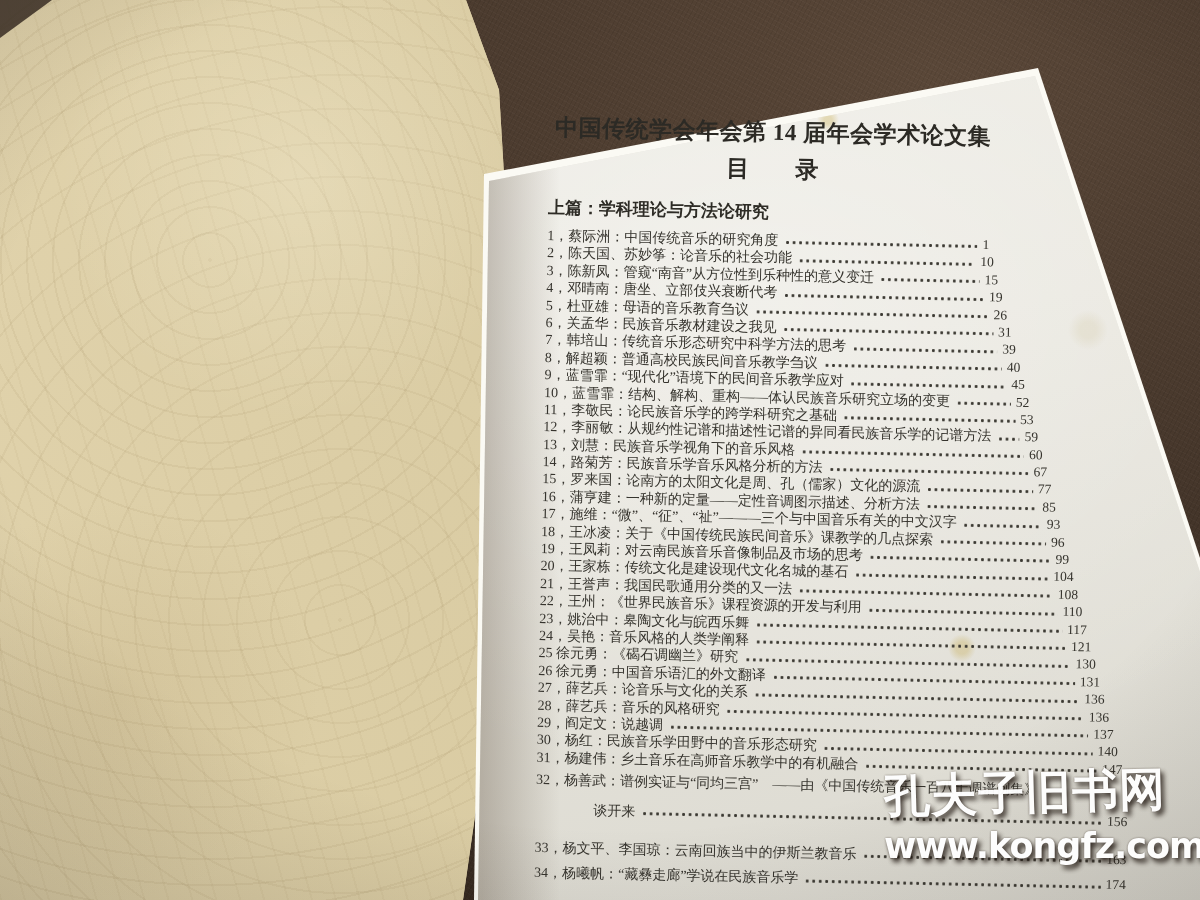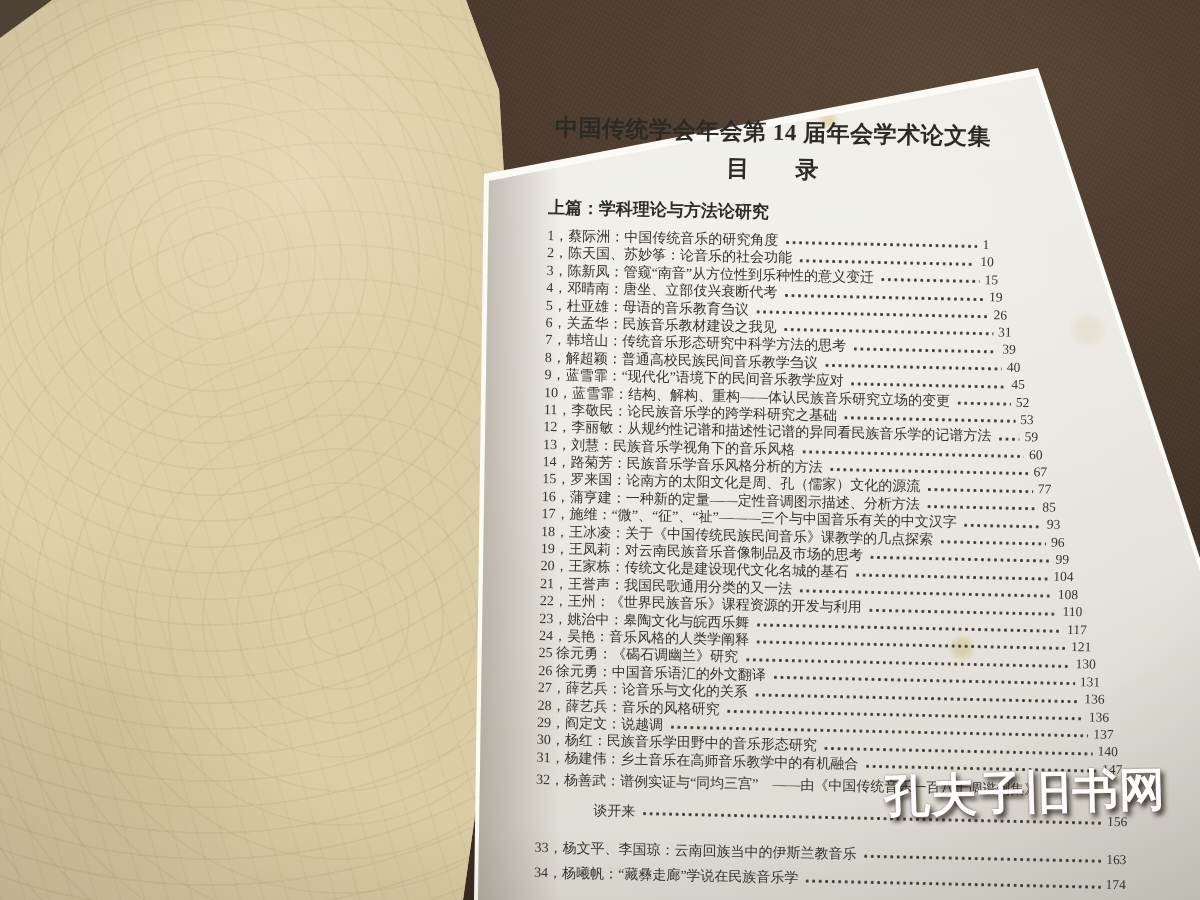--- a/index.html
+++ b/index.html
@@ -295,13 +295,14 @@
     <span class="dotted-leader"></span>
     <span class="entry-page-number">174</span>
   </div>
     </div>
 </div>
 
 <div class="vignette"></div>
 
 <div class="watermark">
   <div class="wm-name">孔夫子旧书网</div>
+  <div class="wm-url">www.kongfz.com</div>
 </div>
 
 </body></html>

